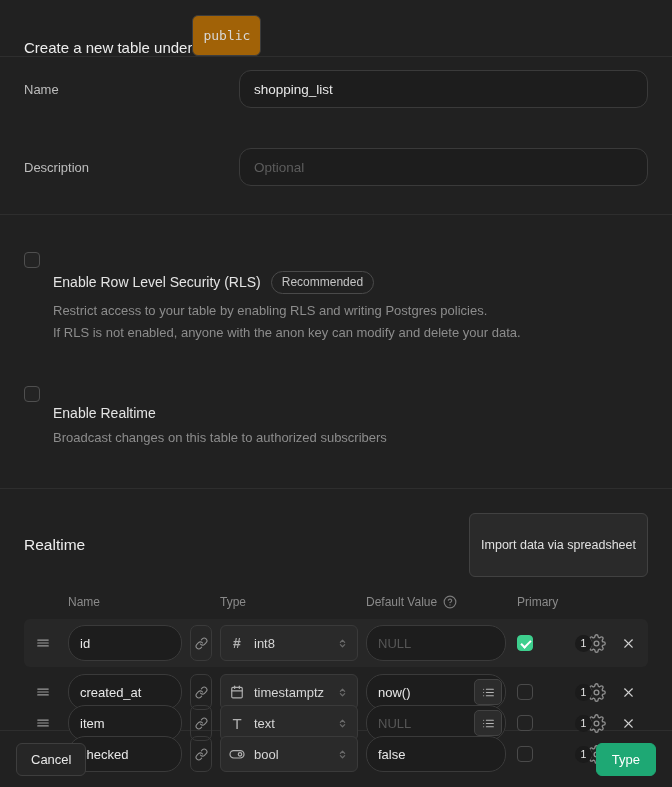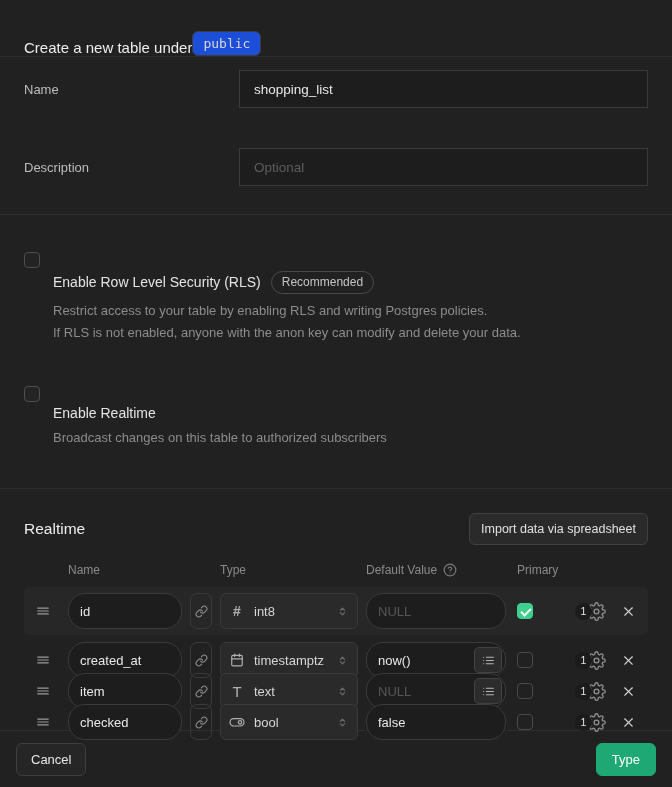--- a/index.html
+++ b/index.html
@@ -15,49 +15,49 @@
     color:#e8e8e8;
     -webkit-font-smoothing:antialiased;
   }
   #app{width:672px;height:787px;display:flex;flex-direction:column;background:#212121;}
 
   
   .dlg-header{height:57px;flex:0 0 auto;display:flex;align-items:flex-end;gap:0;
     padding:0 24px;border-bottom:1px solid #2e2e2e;}
   .dlg-title{font-size:15px;color:#ededed;}
   .schema-badge{font-family:"DejaVu Sans Mono", monospace;font-size:13px;color:#d8d8d8;
-    background:#1d4ed8;border:1px solid #3c3c3c;border-radius:6px;padding:4px 10px;}
+    background:#a16207;border:1px solid #3c3c3c;border-radius:6px;padding:12px 10px;}
 
   
   .form-section{flex:0 0 auto;padding:13px 0 28px;border-bottom:1px solid #2e2e2e;}
   .form-row{display:grid;grid-template-columns:215px 1fr;align-items:center;padding:0 24px;}
   .form-row + .form-row{margin-top:40px;}
   .form-label{font-size:13px;color:#bdbdbd;}
-  .text-input{height:38px;width:100%;background:#1d1d1d;border:1px solid #3a3a3a;border-radius:0;
+  .text-input{height:38px;width:100%;background:#1d1d1d;border:1px solid #3a3a3a;border-radius:12px;
     color:#e8e8e8;font-size:13.5px;padding:0 14px;outline:none;font-family:inherit;}
   .text-input::placeholder{color:#5c5c5c;}
 
   
   .toggles-section{flex:0 0 auto;padding:36px 24px 40px;border-bottom:1px solid #2e2e2e;}
   .toggle-block{display:flex;gap:13px;}
   .toggle-block + .toggle-block{margin-top:42px;}
   .checkbox{width:16px;height:16px;flex:0 0 auto;margin-top:1px;border:1px solid #4f4f4f;
     border-radius:4px;background:#242424;cursor:pointer;}
   .toggle-label-row{display:flex;align-items:center;gap:10px;margin-top:20px;}
   .toggle-label{font-size:14px;color:#e4e4e4;}
   .pill-badge{font-size:12px;color:#c4c4c4;border:1px solid #4a4a4a;border-radius:999px;
     padding:2px 10px;line-height:1.4;}
   .toggle-desc{margin:7px 0 0;font-size:13px;color:#8c8c8c;line-height:1.55;}
 
   
   .columns-section{flex:1 1 auto;min-height:0;padding:24px 24px 0;border-bottom:1px solid #2e2e2e;}
   .columns-head{display:flex;align-items:center;justify-content:space-between;}
   .columns-title{font-size:15.5px;color:#ededed;}
   .import-btn{background:#2a2a2a;border:1px solid #414141;border-radius:6px;color:#e0e0e0;
-    font-size:12.5px;padding:8px 11px;cursor:pointer;font-family:inherit;}
+    font-size:12.5px;padding:24px 11px;cursor:pointer;font-family:inherit;}
 
   .table-header{display:flex;align-items:center;padding:0 12px;margin:18px 0 10px;
     font-size:12px;color:#8a8a8a;}
   .th-drag{width:14px;margin-right:18px;}
   .th-name{width:144px;margin-right:8px;}
   .th-type{width:146px;}
   .th-default{width:140px;margin-right:11px;display:flex;align-items:center;gap:6px;}
   .th-primary{}
   .help-icon{width:14px;height:14px;color:#7a7a7a;display:inline-flex;}
 

